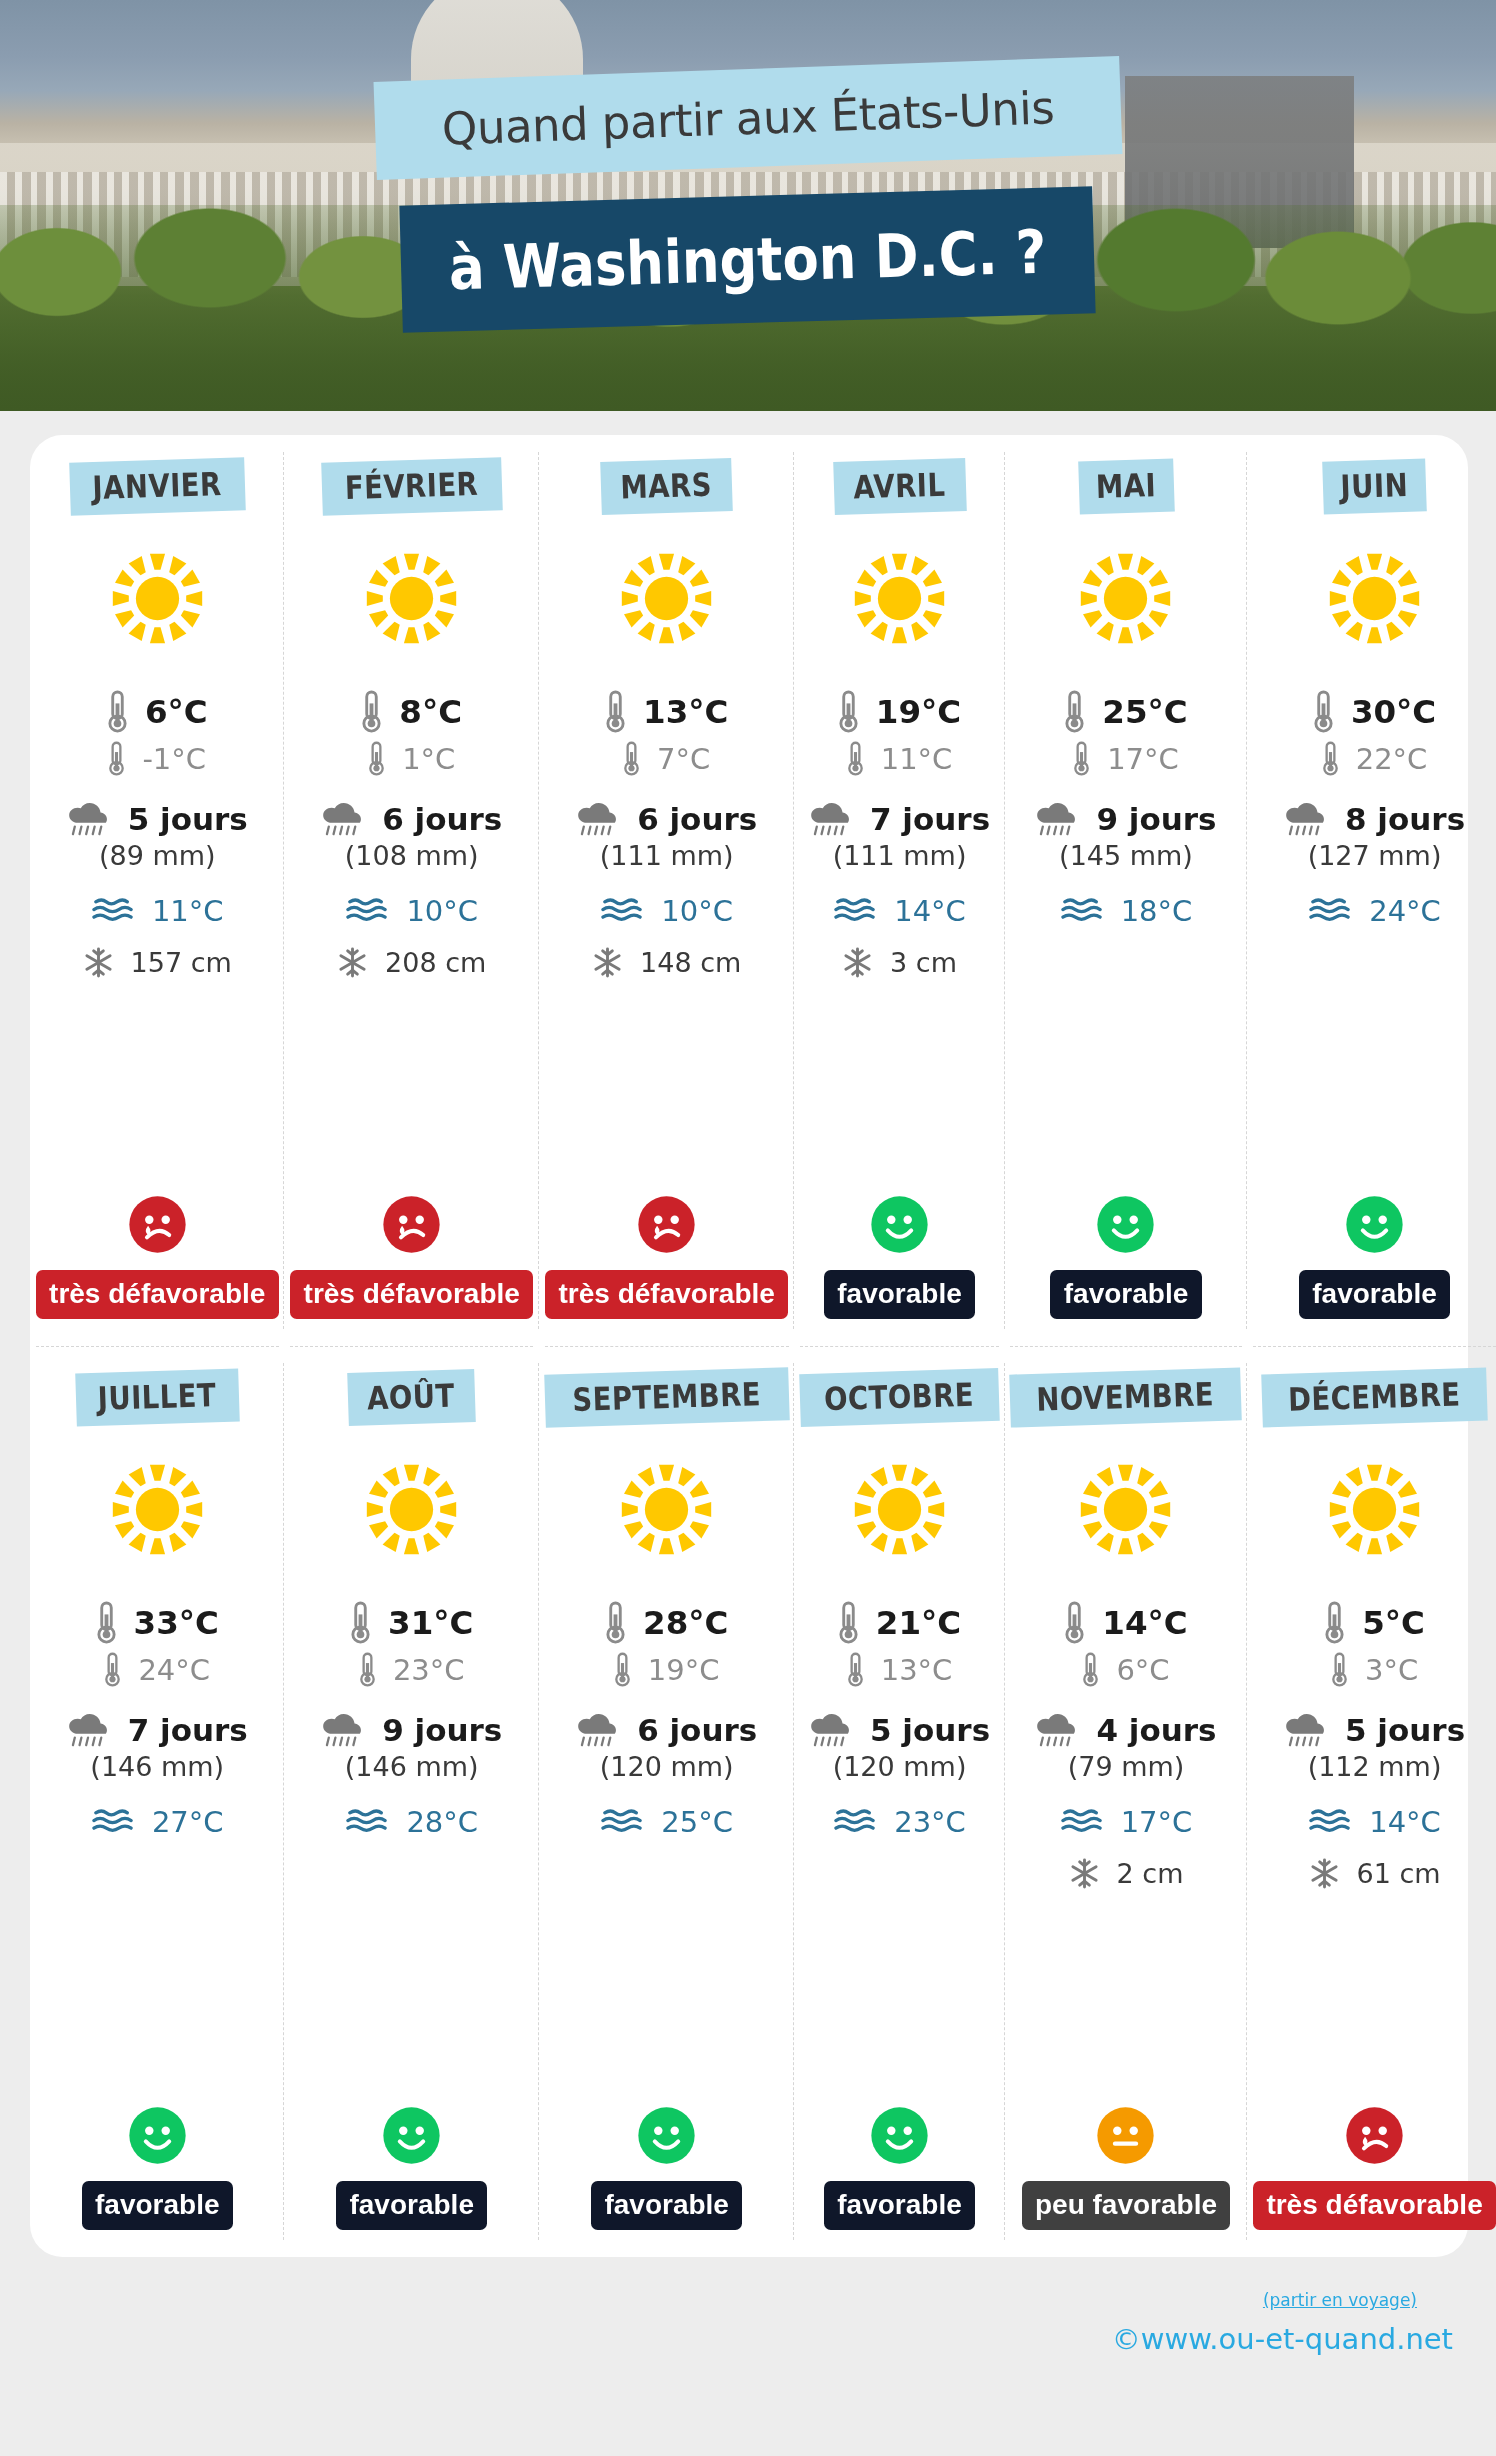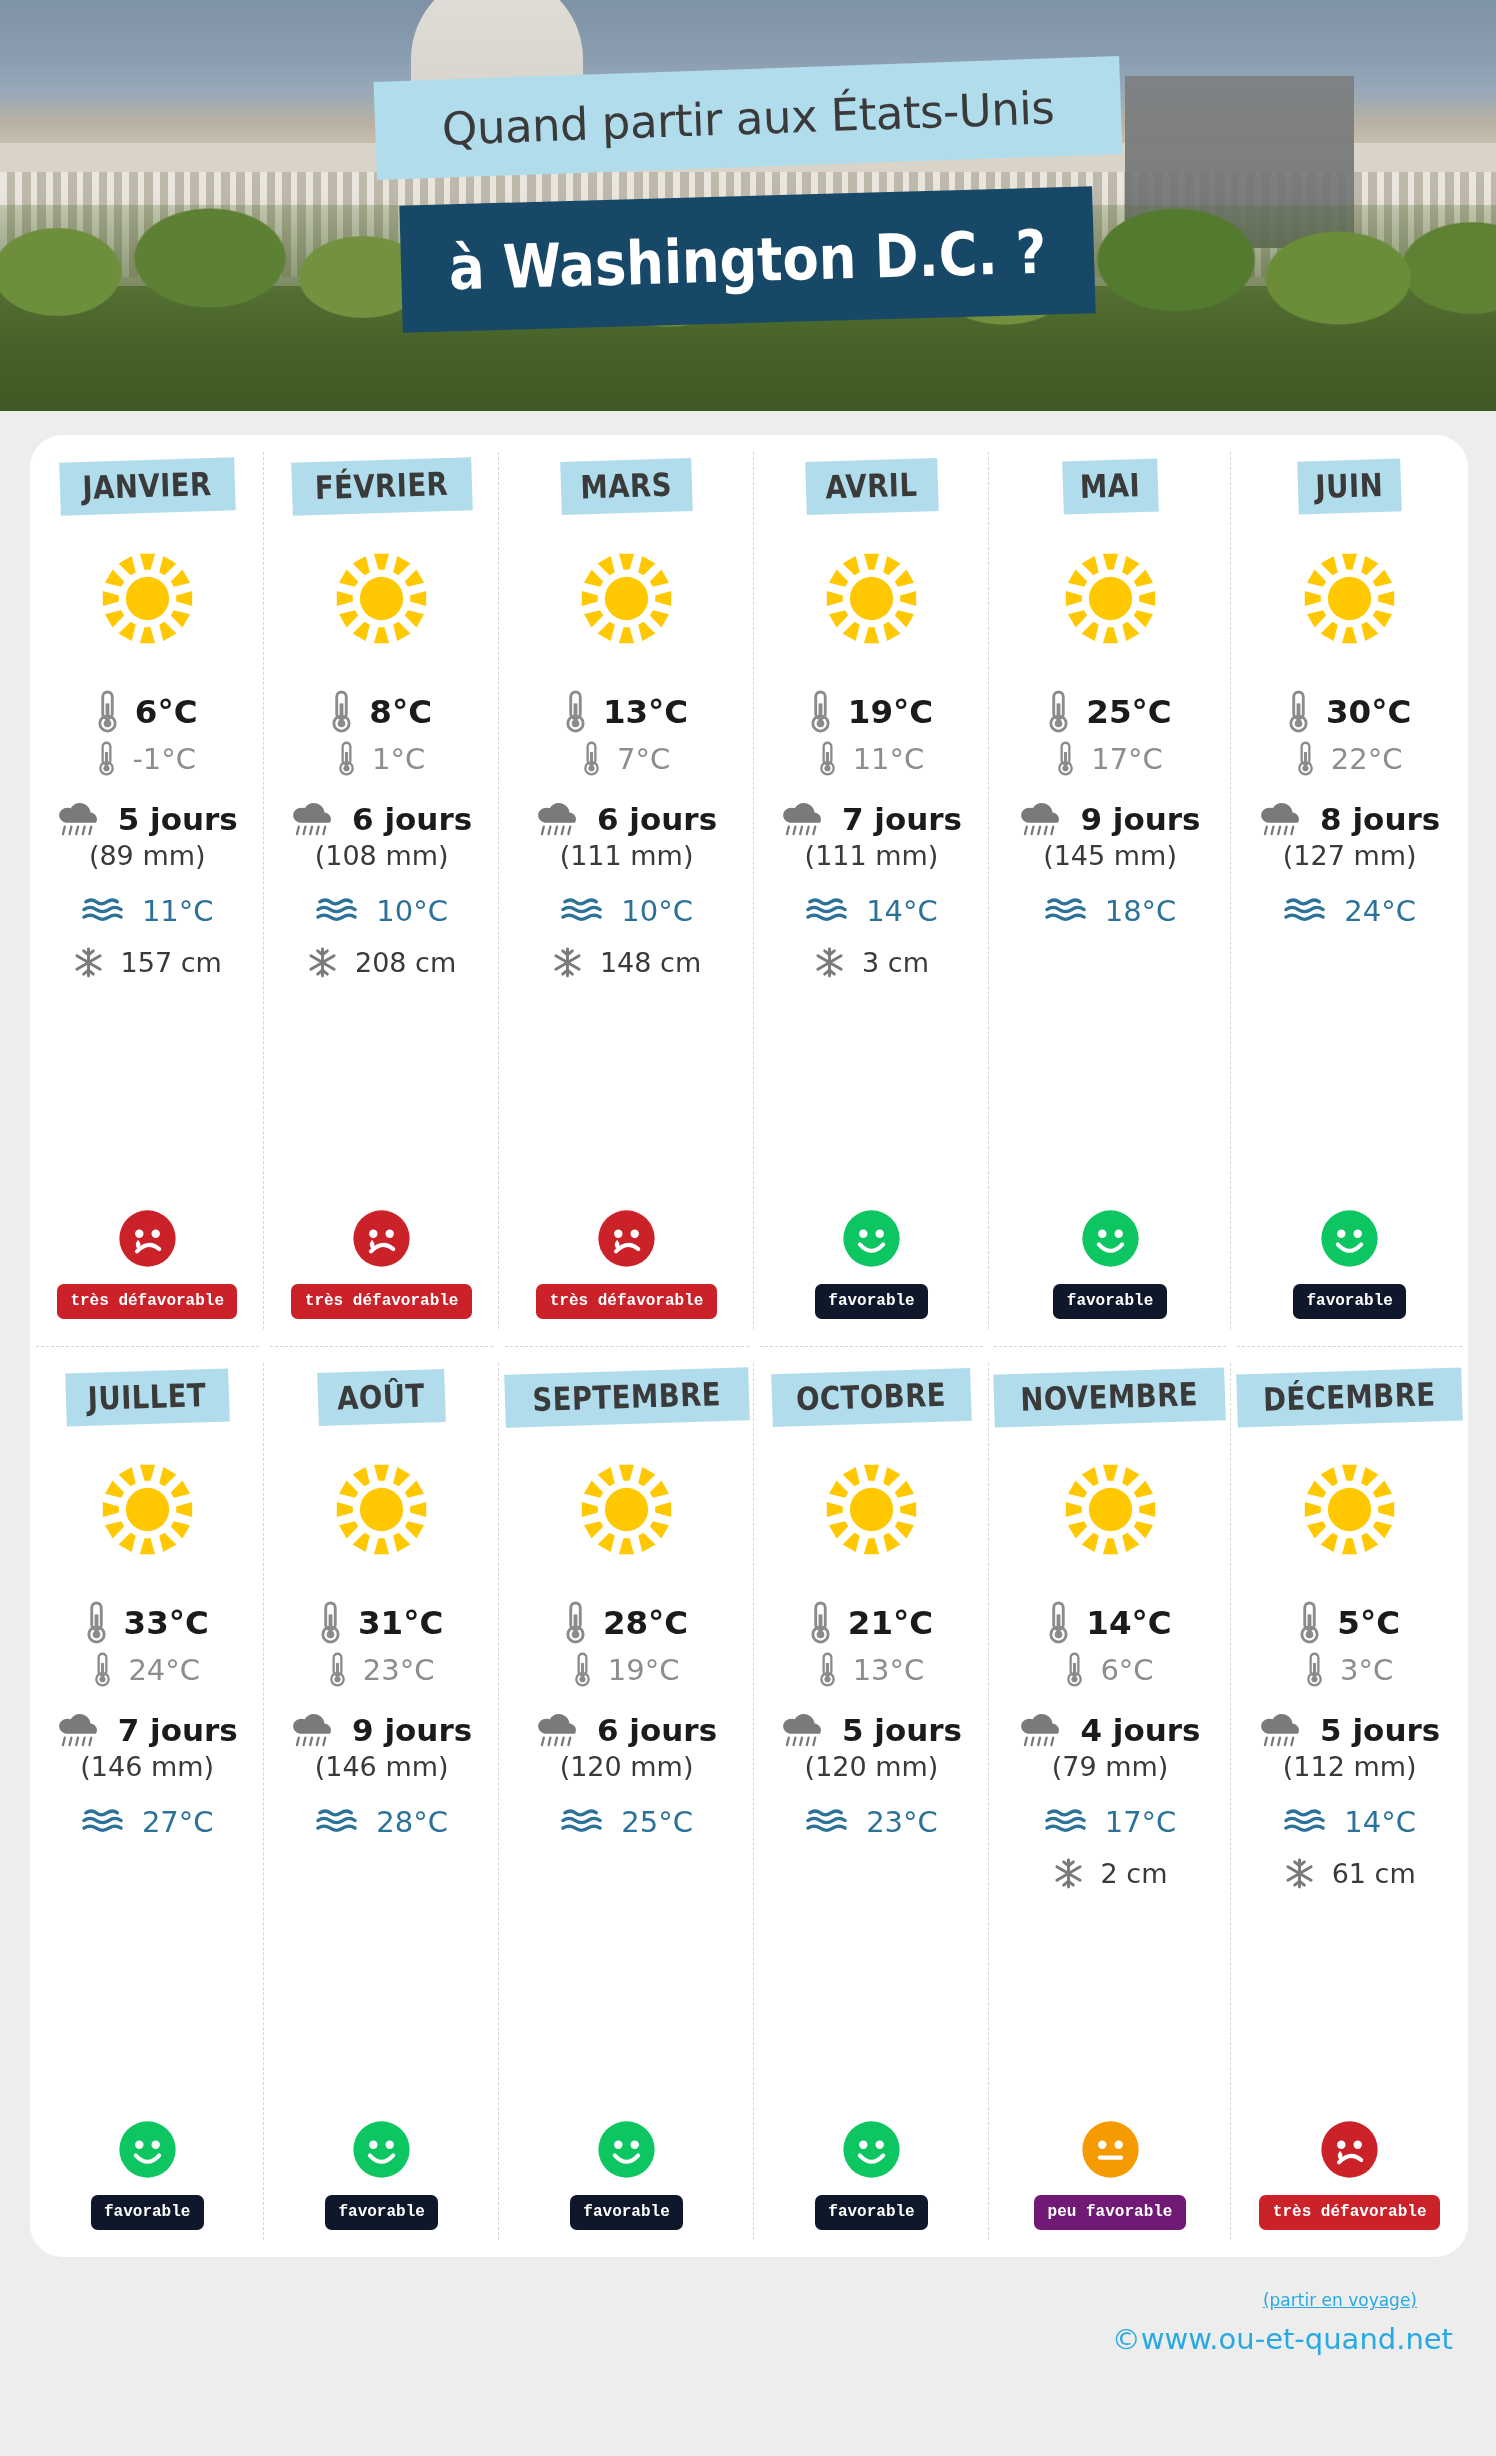--- a/index.html
+++ b/index.html
@@ -199,28 +199,28 @@
 
   .verdict {
     margin-top: auto;
     display:flex; flex-direction:column; align-items:center;
     padding-bottom: 17px;
   }
   .face { margin-bottom: 11.5px; }
   .badge {
     border-radius: 6.7px;
     padding: 7.6px 13.4px 9.6px 13.4px;
-    font-family: Liberation Mono, monospace;
+    font-family: Liberation Sans, sans-serif;
     font-weight: bold;
-    font-size: 16px;
+    font-size: 28px;
     color: #ffffff;
     white-space: nowrap;
   }
   .badge.good { background: #0f172a; }
-  .badge.mid  { background: #701a75; }
+  .badge.mid  { background: #404040; }
   .badge.bad  { background: #cb2229; }
 
   
   .footer {
     position: absolute;
     left: 0; top: 2275px;
     width: 1497px; height: 182px;
     background: #ededed;
   }
   .logo-wrap {

